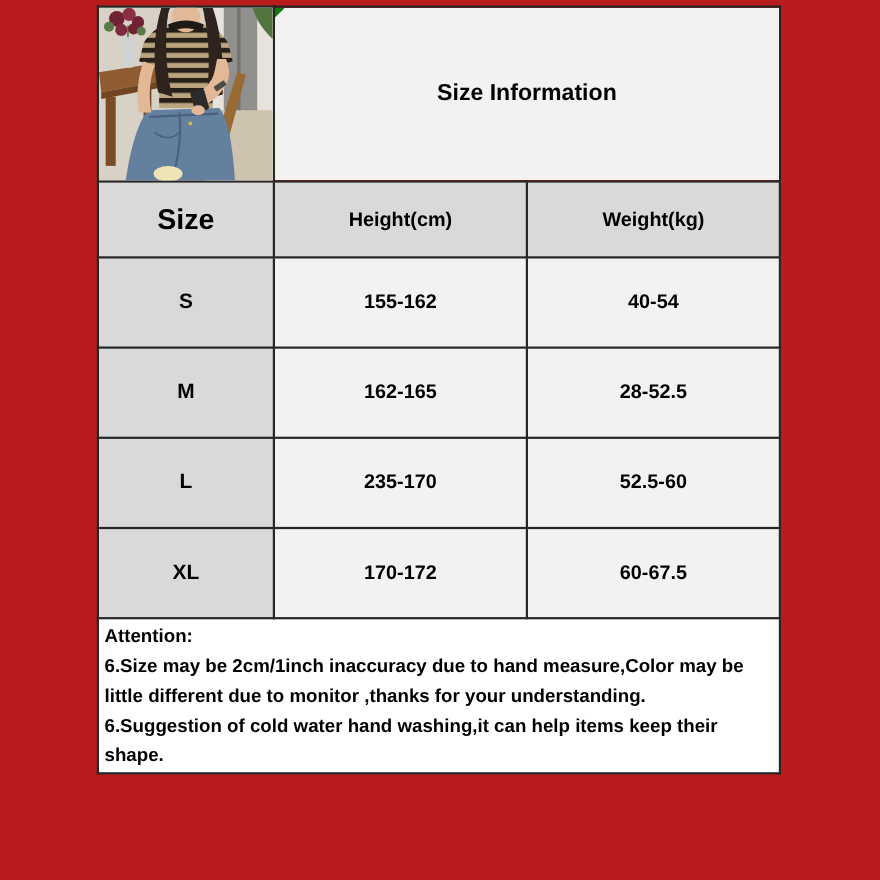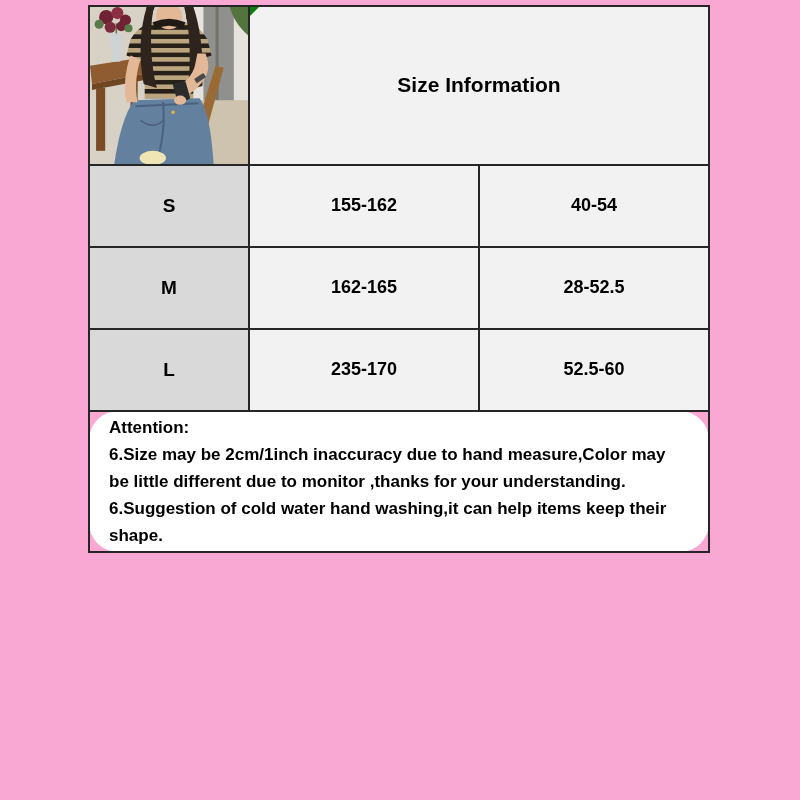--- a/index.html
+++ b/index.html
@@ -9,21 +9,21 @@
     --attention-bg:#ffffff;
     --text:#000000;
     --marker-green:#0d7d0d;
   }
   *{box-sizing:border-box;}
   html,body{margin:0;padding:0;}
   body{
     width:800px;height:800px;background:#ffffff;
     font-family:"Liberation Sans", sans-serif;color:var(--text);
   }
-  .sheet{position:relative;width:800px;height:800px;background:#f9a8d4;overflow:hidden;}
+  .sheet{position:relative;width:800px;height:800px;background:#b91c1c;overflow:hidden;}
   table.size-table{
     position:absolute;left:88px;top:5px;width:620px;
     border-collapse:collapse;table-layout:fixed;
   }
   .col-size{width:160px;}
   .col-h{width:230px;}
   .col-w{width:230px;}
   td,th{
     border:2px solid var(--border);
     text-align:center;vertical-align:middle;
@@ -44,22 +44,21 @@
   .corner-triangle{
     position:absolute;top:0;left:0;width:9px;height:9px;
     background:var(--marker-green);
     -webkit-clip-path:polygon(0 0,100% 0,0 100%);
     clip-path:polygon(0 0,100% 0,0 100%);
   }
   tr.attention-row td{
     height:125px;background:var(--attention-bg);
     text-align:left;vertical-align:top;
     font-size:17px;line-height:27px;
-    padding:2px 19px;
-    border-radius:29px;
+    padding:2px 5px;
   }
 </style>
 </head>
 <body>
 
 <div class="sheet">
   <table class="size-table">
     <colgroup>
       <col class="col-size">
         <col class="col-h">
@@ -128,36 +127,46 @@
             <ellipse cx="62" cy="149" rx="13" ry="7" fill="#eee4b4"></ellipse>
           </svg>
         </div>
       </td>
       <td class="title-cell" colspan="2">
         <span class="corner-triangle"></span>
         <span>Size Information</span>
       </td>
     </tr>
 
+    <tr class="header-row">
+      <th class="size-col-header">Size</th>
+      <th>Height(cm)</th>
+      <th>Weight(kg)</th>
+    </tr>
 
     <tr class="data-row">
       <td class="size-cell">S</td>
       <td>155-162</td>
       <td>40-54</td>
     </tr>
     <tr class="data-row">
       <td class="size-cell">M</td>
       <td>162-165</td>
       <td>28-52.5</td>
     </tr>
     <tr class="data-row">
       <td class="size-cell">L</td>
       <td>235-170</td>
       <td>52.5-60</td>
     </tr>
+    <tr class="data-row">
+      <td class="size-cell">XL</td>
+      <td>170-172</td>
+      <td>60-67.5</td>
+    </tr>
 
     <tr class="attention-row">
       <td colspan="3" class="attention-cell">
         <div>Attention:</div>
         <div>6.Size may be 2cm/1inch inaccuracy due to hand measure,Color may be little different due to monitor ,thanks for your understanding.</div>
         <div>6.Suggestion of cold water hand washing,it can help items keep their shape.</div>
       </td>
     </tr>
   </tbody>
     </table>

